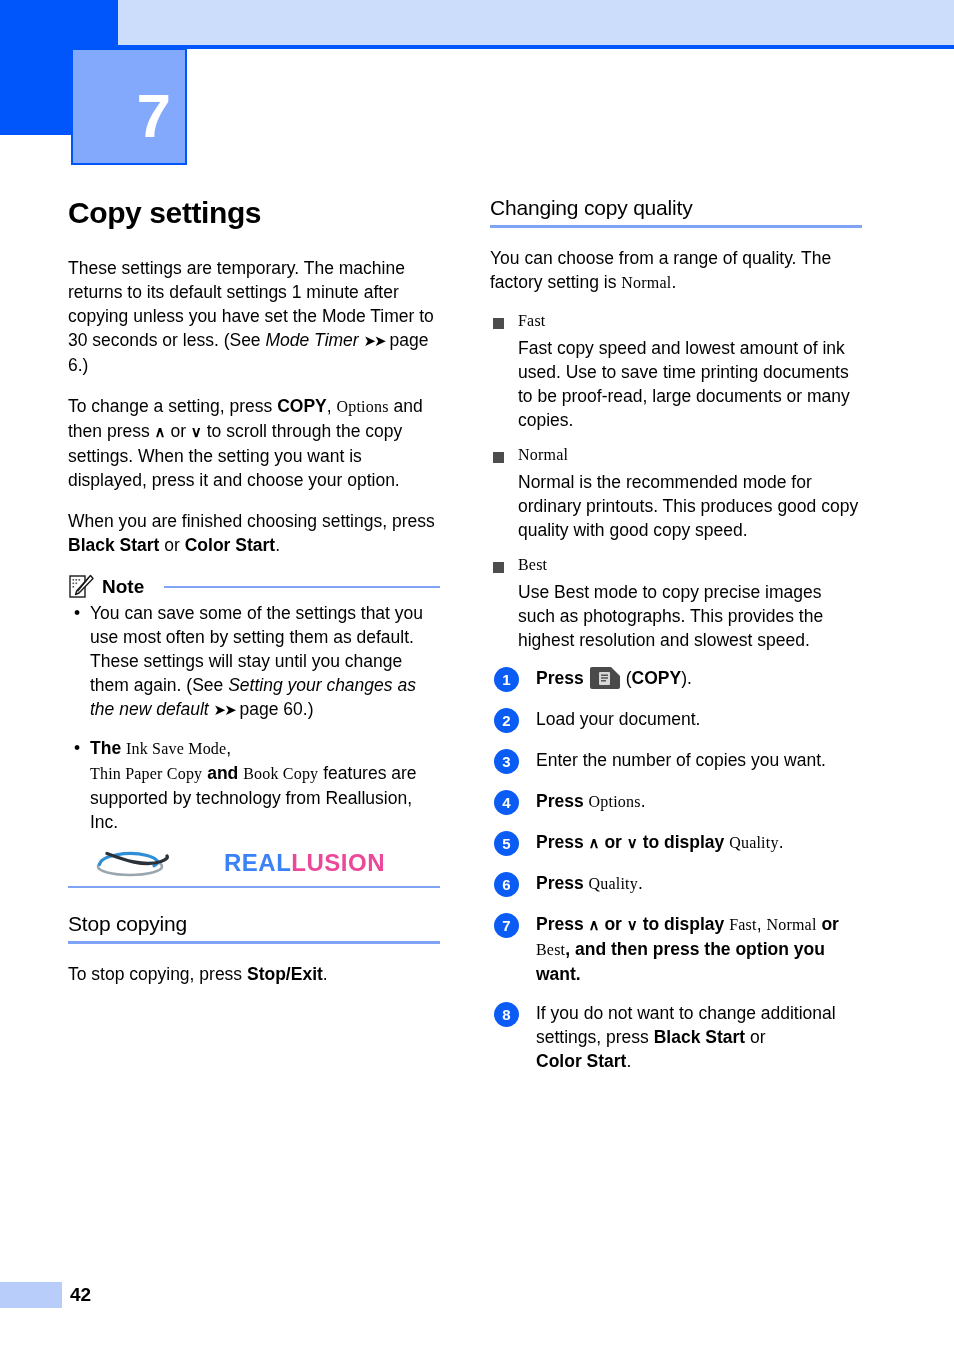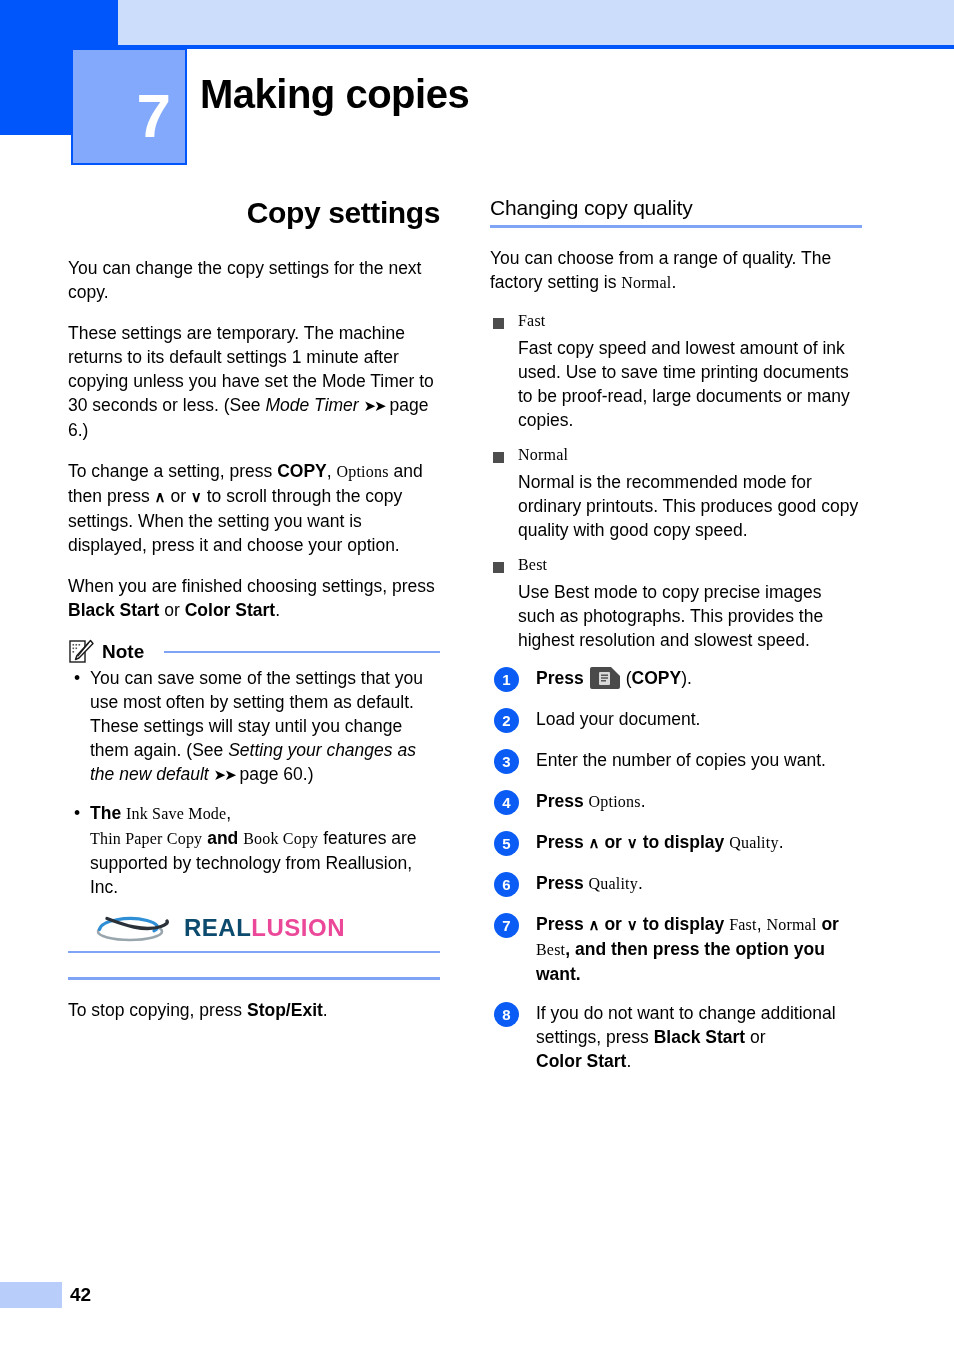--- a/index.html
+++ b/index.html
@@ -50,21 +50,20 @@
   .col {
     position: absolute; top: 0; width: 372px;
   }
   .col-left  { left: 68px; }
   .col-right { left: 490px; }
 
   
   .h1 {
     font-size: 30px; font-weight: bold; margin: 0 0 26px 0;
     letter-spacing: -0.4px;
-    text-align: right;
   }
   .h2-wrap { margin: 0 0 18px 0; }
   .h2 {
     font-size: 21px; font-weight: normal; margin: 0 0 5px 0;
     letter-spacing: -0.2px;
   }
   .h2-rule { height: 3px; background: #7fa3f5; width: 100%; }
 
   
   p.body {
@@ -93,21 +92,21 @@
   }
   ul.note-list > li .dot {
     position: absolute; left: 6px; top: 0;
   }
   .note-bottom-rule { height: 2px; background: #7fa3f5; margin: 8px 0 24px 0; }
 
   
   .logo-row { margin: 10px 0 6px 26px; display: flex; align-items: center; gap: 12px; }
   .logo-mark { width: 78px; height: 30px; flex: 0 0 78px; }
   .logo-word { font-size: 24px; font-weight: bold; letter-spacing: 0.5px; }
-  .logo-word .real { color: #0c4a6e; }
+  .logo-word .real { color: #3b82f6; margin-left: 40px; }
   .logo-word .lusion { color: #ec4899; }
 
   
   ul.sq-list { list-style: none; margin: 0; padding: 0; }
   ul.sq-list > li { margin: 0 0 4px 0; }
   .sq-term {
     position: relative; padding-left: 28px; margin-bottom: 6px;
   }
   .sq-term .sq {
     position: absolute; left: 3px; top: 6px;
@@ -149,30 +148,28 @@
 </head>
 <body>
 
 <div id="chapter-header">
   <div class="hdr-dark-block"></div>
   <div class="hdr-light-bar"></div>
   <div class="hdr-rule"></div>
   <div class="chapter-num-box">
     <span>7</span>
   </div>
-  <div class="chapter-title">Making copies</div>
 </div>
 
 <div id="content">
 
   <div class="col col-left">
 
     <div class="h1">Copy settings</div>
 
-    <p class="body">You can change the copy settings for the next copy.</p>
 
     <p class="body"><span>These settings are temporary. The machine returns to its default settings 1 minute after copying unless you have set the Mode Timer to 30 seconds or less. (See </span><span class="i">Mode Timer</span> <span class="arrow">➤➤</span><span> page 6.)</span></p>
 
     <p class="body"><span>To change a setting, press </span><span class="b">COPY</span><span>, </span><span class="mono">Options</span><span> and then press </span><span class="caret">∧</span><span> or </span><span class="caret">∨</span><span> to scroll through the copy settings. When the setting you want is displayed, press it and choose your option.</span></p>
 
     <p class="body"><span>When you are finished choosing settings, press </span><span class="b">Black Start</span><span> or </span><span class="b">Color Start</span><span>.</span></p>
 
     <div>
       <div class="note-head">
         <span class="note-icon">
@@ -212,20 +209,21 @@
             <path d="M13 5.5 C30 12, 50 19, 67 13.5 C72 11.8, 74 10, 73 8" fill="none" stroke="#2a3138" stroke-width="3.4" stroke-linecap="round"></path>
           </svg>
         </span>
         <span class="logo-word"><span class="real">REAL</span><span class="lusion">LUSION</span></span>
       </div>
 
       <div class="note-bottom-rule"></div>
     </div>
 
     <div class="h2-wrap">
+      <div class="h2">Stop copying</div>
       <div class="h2-rule"></div>
     </div>
 
     <p class="body"><span>To stop copying, press </span><span class="b">Stop/Exit</span><span>.</span></p>
 
   </div>
 
   <div class="col col-right">
 
     <div class="h2-wrap">

